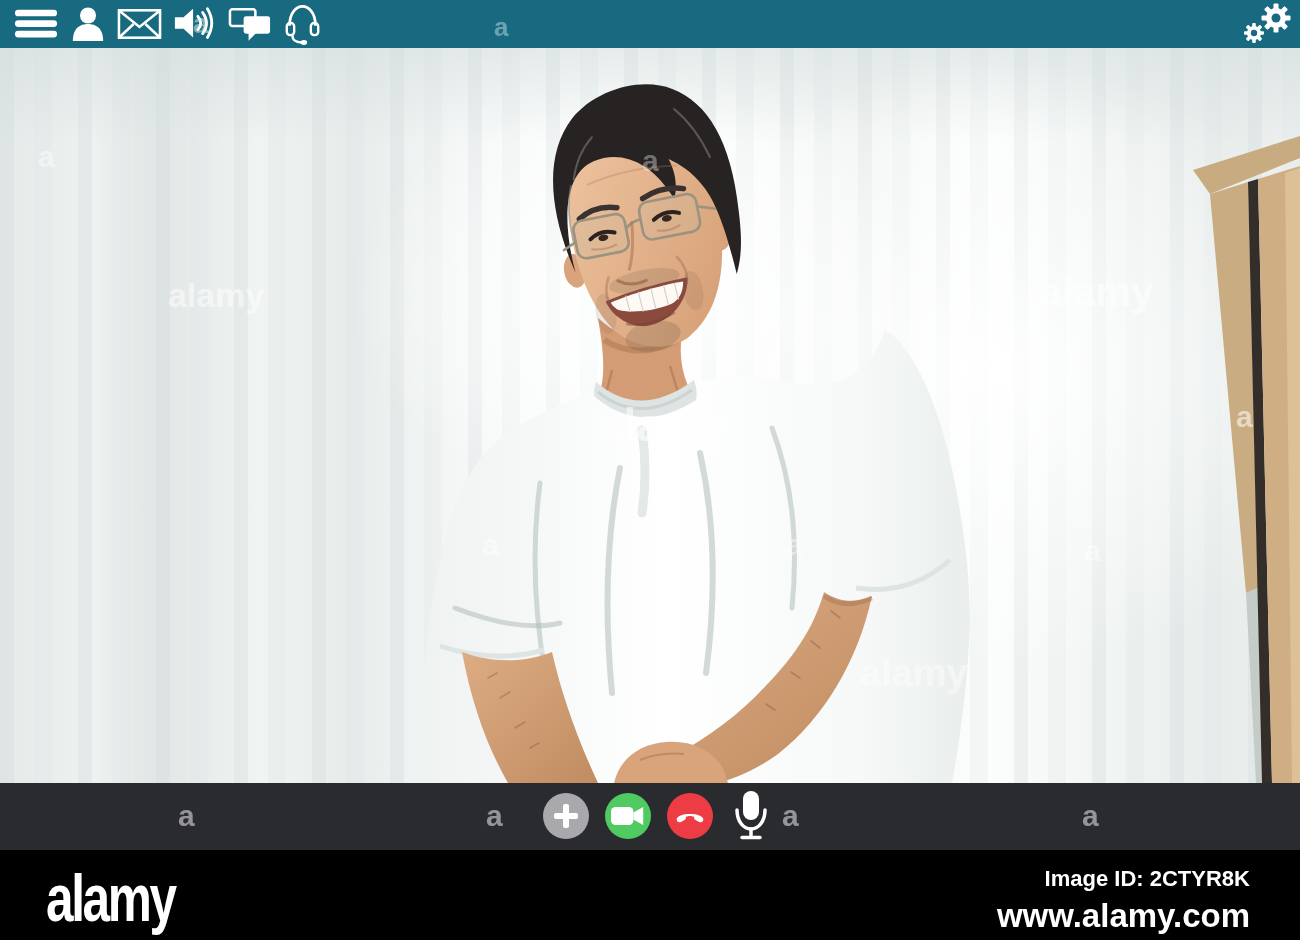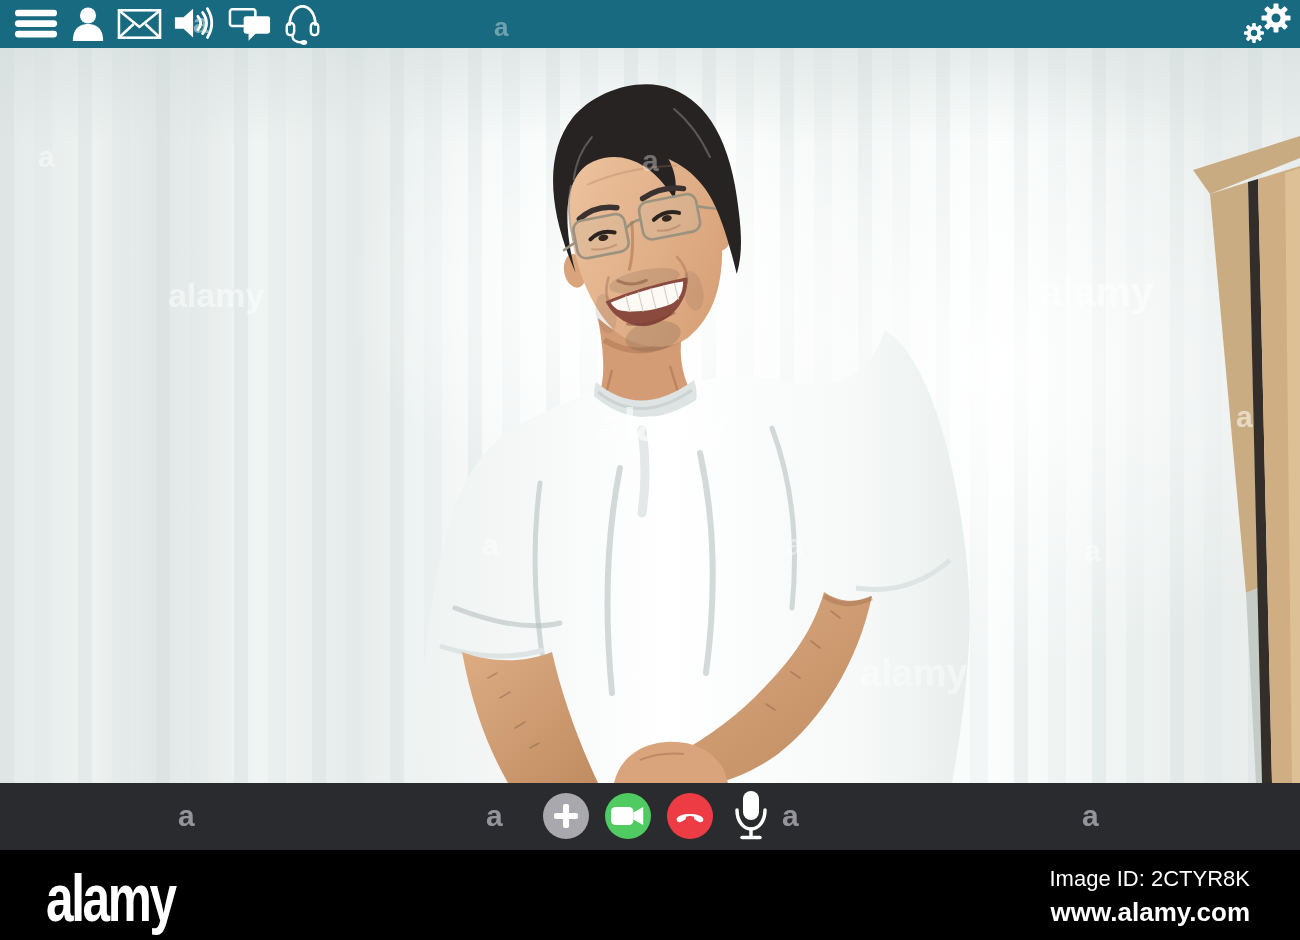--- a/index.html
+++ b/index.html
@@ -49,22 +49,22 @@
   
   .footer {
     position:absolute; top:850px; left:0; width:1300px; height:90px; background:#000;
     color:#fff;
   }
   .logo {
     position:absolute; left:46px; top:9px; font-size:62px; font-weight:bold;
     letter-spacing:-3px; transform:scaleX(.8) scaleY(1.08); transform-origin:left top;
   }
   .fright { position:absolute; right:50px; top:16px; text-align:right; }
-  .fid  { font-size:22px; font-weight:400; margin-bottom:5px; }
-  .furl { font-size:26px; font-weight:bold; }
+  .fid  { font-size:22px; font-weight:700; margin-bottom:5px; }
+  .furl { font-size:33px; font-weight:bold; }
 </style>
 </head>
 <body>
 
 <div class="app">
 
   <div class="header">
     <div class="hicons">
       <span class="hicon">
         <svg width="46" height="34" viewBox="0 0 48 34">

